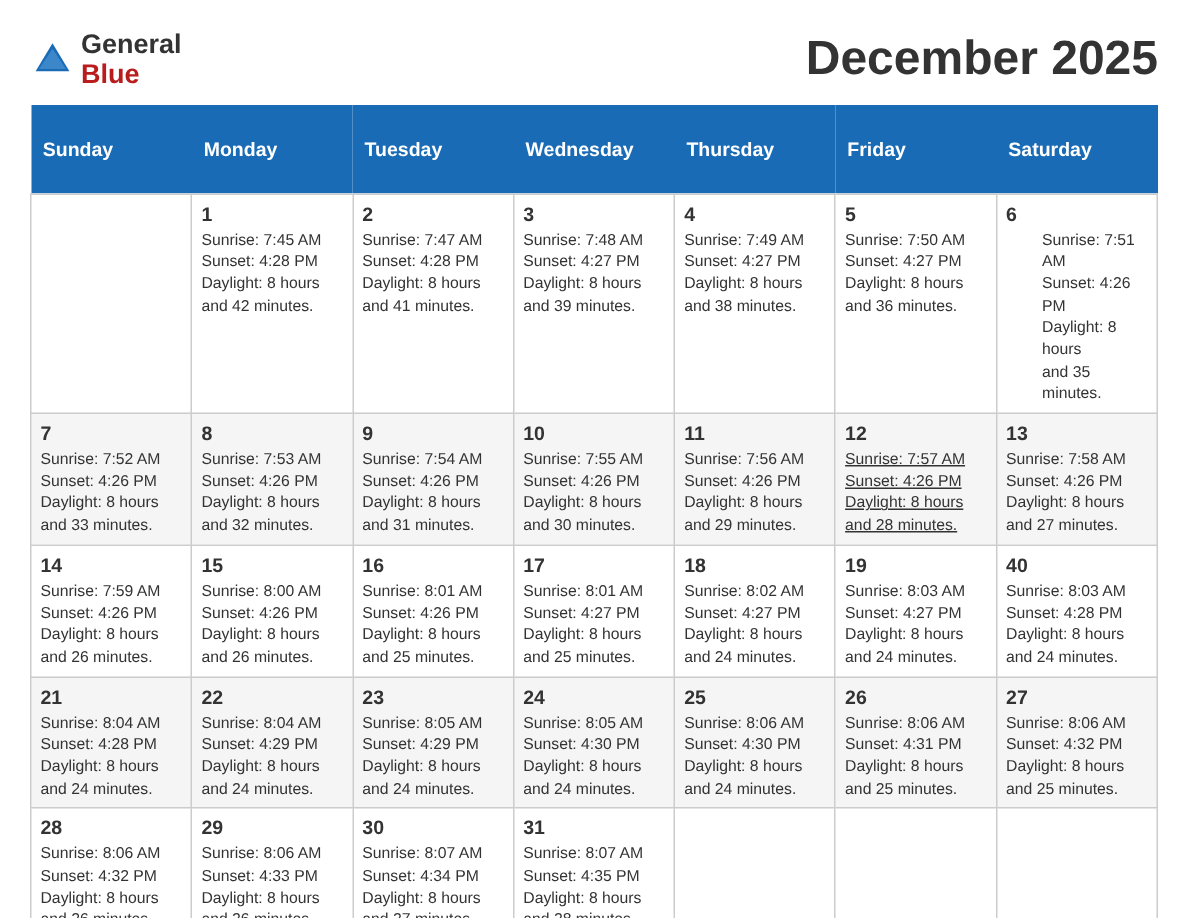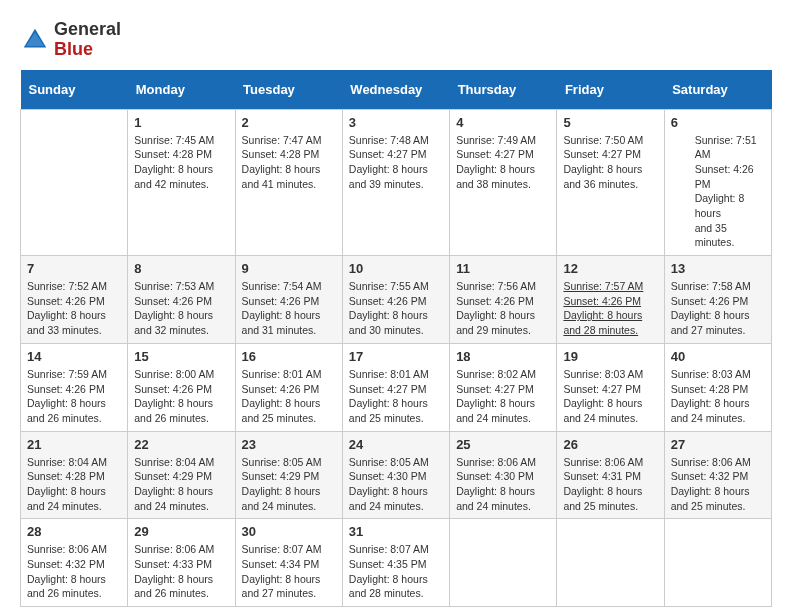--- a/index.html
+++ b/index.html
@@ -54,21 +54,21 @@
     }
     table {
       width: 100%;
       border-collapse: collapse;
       font-size: 11px;
     }
     .day-header {
       background-color: #1a6bb5;
       color: white;
       text-align: left;
-      padding: 12px 8px;
+      padding: 22px 8px;
       font-size: 13px;
       font-weight: bold;
     }
     td {
       border: 1px solid #ccc;
       vertical-align: top;
       padding: 5px 6px;
       width: 14.28%;
       min-height: 80px;
       height: 80px;
@@ -105,20 +105,21 @@
     <svg class="logo-icon" viewBox="0 0 40 40">
       <polygon points="20,5 35,30 5,30" fill="#1a6bb5"></polygon>
       <polygon points="20,10 32,28 8,28" fill="#5ba3e0" opacity="0.5"></polygon>
     </svg>
     <div class="logo-text">
       <span class="logo-general">General</span>
       <span class="logo-blue">Blue</span>
     </div>
   </div>
   <div class="title-section">
+    <div class="month-title">December 2025</div>
   </div>
 </div>
 
 <table>
   <thead>
     <tr>
     <th class="day-header">Sunday</th>
         <th class="day-header">Monday</th>
         <th class="day-header">Tuesday</th>
         <th class="day-header">Wednesday</th>

